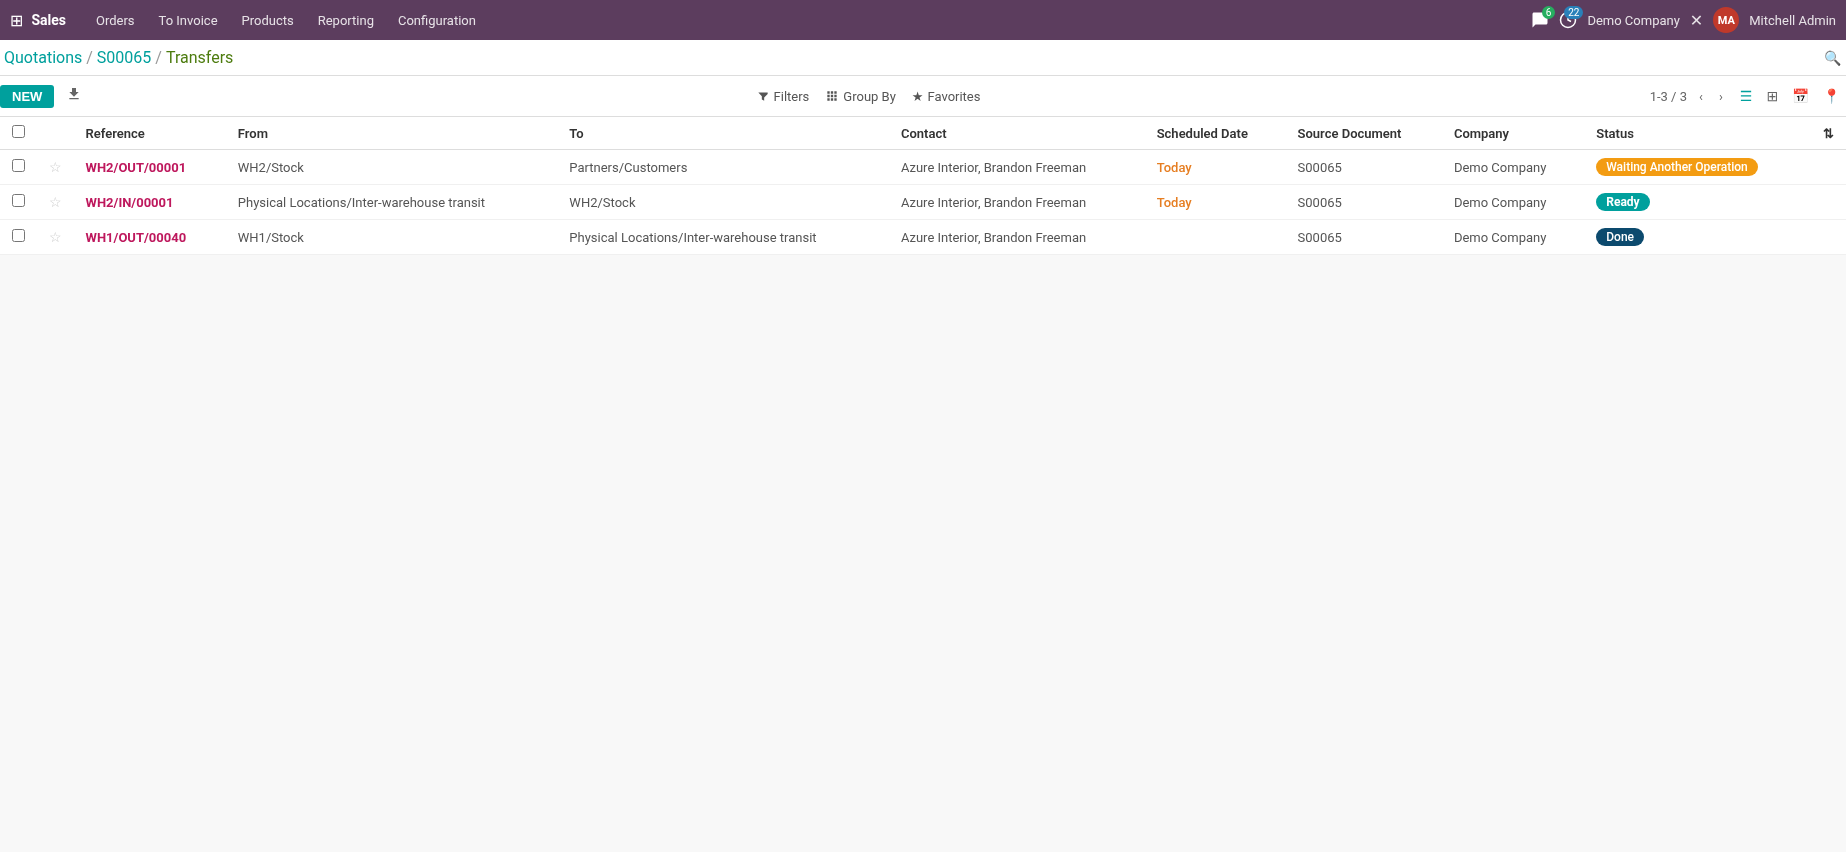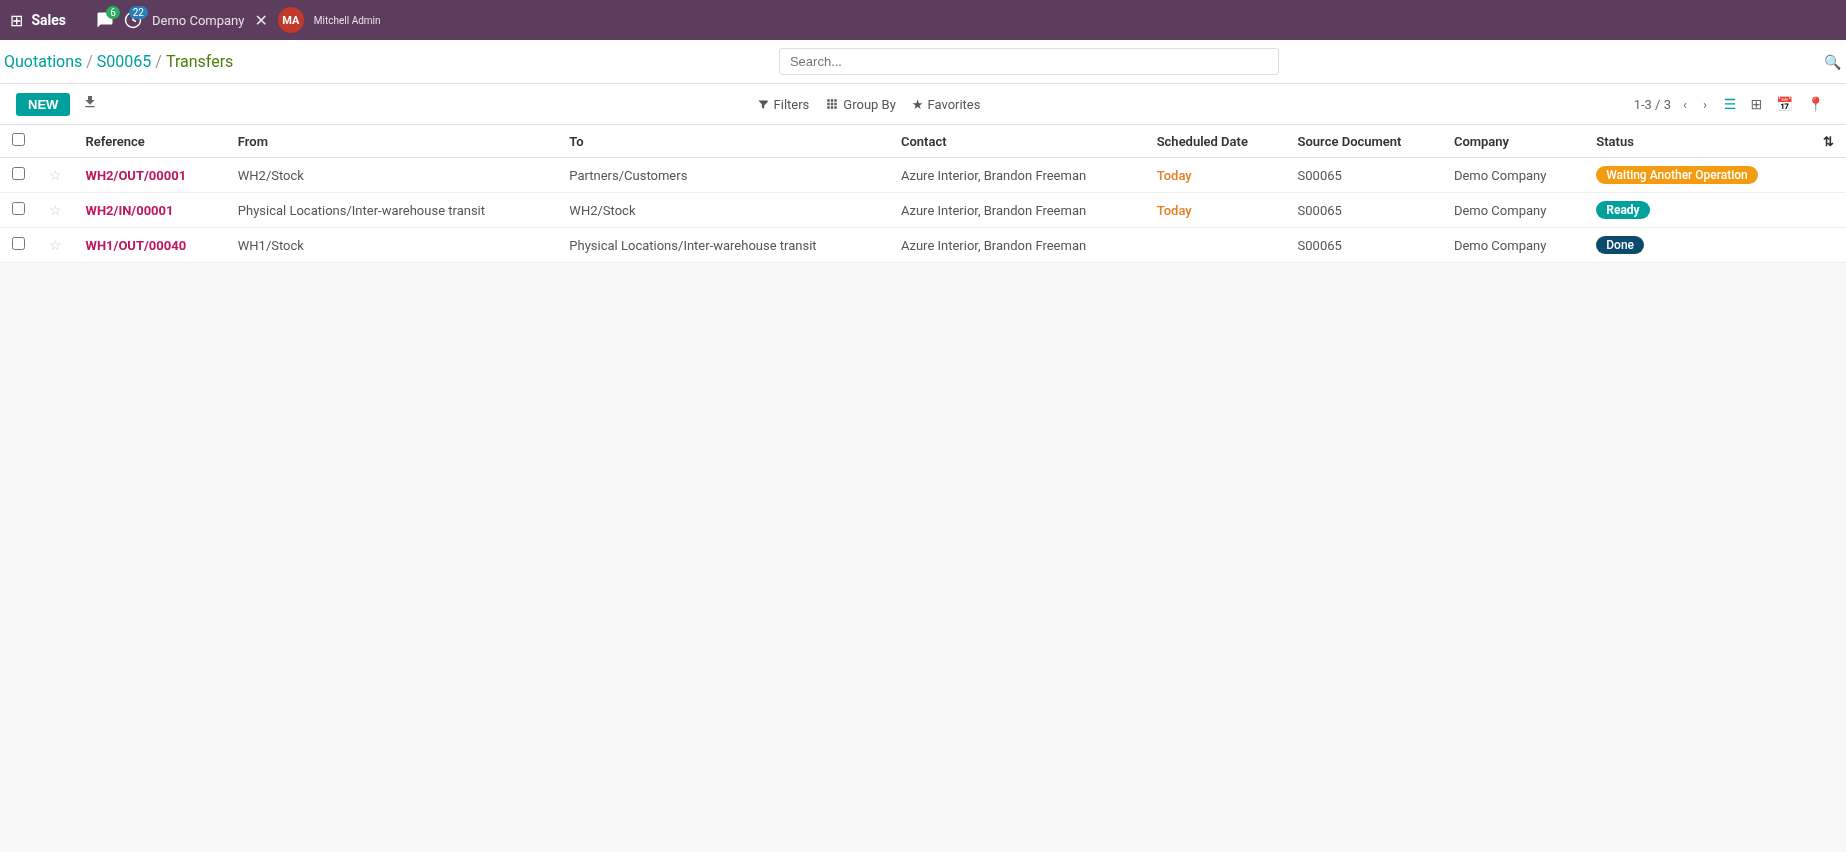--- a/index.html
+++ b/index.html
@@ -15,21 +15,21 @@
       color: white;
     }
     .top-nav .app-grid {
       margin-right: 8px;
       cursor: pointer;
       font-size: 16px;
     }
     .top-nav .app-name {
       font-weight: bold;
       font-size: 14px;
-      margin-right: 30px;
+      margin-right: 20px;
       color: white;
     }
     .top-nav .nav-items {
       display: flex;
       gap: 4px;
       flex: 1;
     }
     .top-nav .nav-item {
       padding: 4px 10px;
       border-radius: 3px;
@@ -76,21 +76,21 @@
       background: #c0392b;
       display: flex;
       align-items: center;
       justify-content: center;
       color: white;
       font-size: 11px;
       font-weight: bold;
     }
     .top-nav .user-name {
       color: rgba(255,255,255,0.85);
-      font-size: 10px;
+      font-size: 13px;
     }
 
     
     .sub-header {
       background: white;
       border-bottom: 1px solid #ddd;
       padding: 8px 4px;
       display: flex;
       align-items: center;
       justify-content: space-between;
@@ -123,21 +123,21 @@
     .search-icon-right {
       color: #666;
       cursor: pointer;
       font-size: 14px;
     }
 
     
     .toolbar {
       background: white;
       border-bottom: 1px solid #ddd;
-      padding: 6px 16px;
+      padding: 6px 0;
       display: flex;
       align-items: center;
       justify-content: space-between;
     }
     .toolbar-left {
       display: flex;
       align-items: center;
       gap: 8px;
     }
     .btn-new {
@@ -282,20 +282,27 @@
       display: inline-flex;
       align-items: center;
     }
   </style>
 </head>
 <body>
 
 <div class="top-nav">
   <span class="app-grid">⊞</span>
   <span class="app-name">Sales</span>
+  <div class="nav-items">
+    <span class="nav-item">Orders</span>
+    <span class="nav-item">To Invoice</span>
+    <span class="nav-item">Products</span>
+    <span class="nav-item">Reporting</span>
+    <span class="nav-item">Configuration</span>
+  </div>
   <div class="right-section">
     <div class="chat-icon-wrap icon-badge">
       <svg width="18" height="18" viewBox="0 0 24 24" fill="white">
         <path d="M20 2H4c-1.1 0-2 .9-2 2v18l4-4h14c1.1 0 2-.9 2-2V4c0-1.1-.9-2-2-2z"></path>
       </svg>
       <span class="badge green">6</span>
     </div>
     <div class="clock-icon-wrap icon-badge">
       <svg width="18" height="18" viewBox="0 0 24 24" fill="none" stroke="white" stroke-width="2">
         <circle cx="12" cy="12" r="10"></circle>
@@ -310,23 +317,20 @@
   </div>
 </div>
 
 <div class="sub-header">
   <div class="breadcrumb">
     <a href="#">Quotations</a>
     <span class="sep">/</span>
     <a href="#">S00065</a>
     <span class="sep">/</span>
     <span class="current">Transfers</span>
-  </div>
-  <div class="search-bar">
-    <input type="text" placeholder="Search..." style="">
   </div>
   <span class="search-icon-right">🔍</span>
 </div>
 
 <div class="toolbar">
   <div class="toolbar-left">
     <button class="btn-new">NEW</button>
     <button class="btn-icon" title="Download">
       <svg width="16" height="16" viewBox="0 0 24 24" fill="currentColor">
         <path d="M19 9h-4V3H9v6H5l7 7 7-7zM5 18v2h14v-2H5z"></path>

